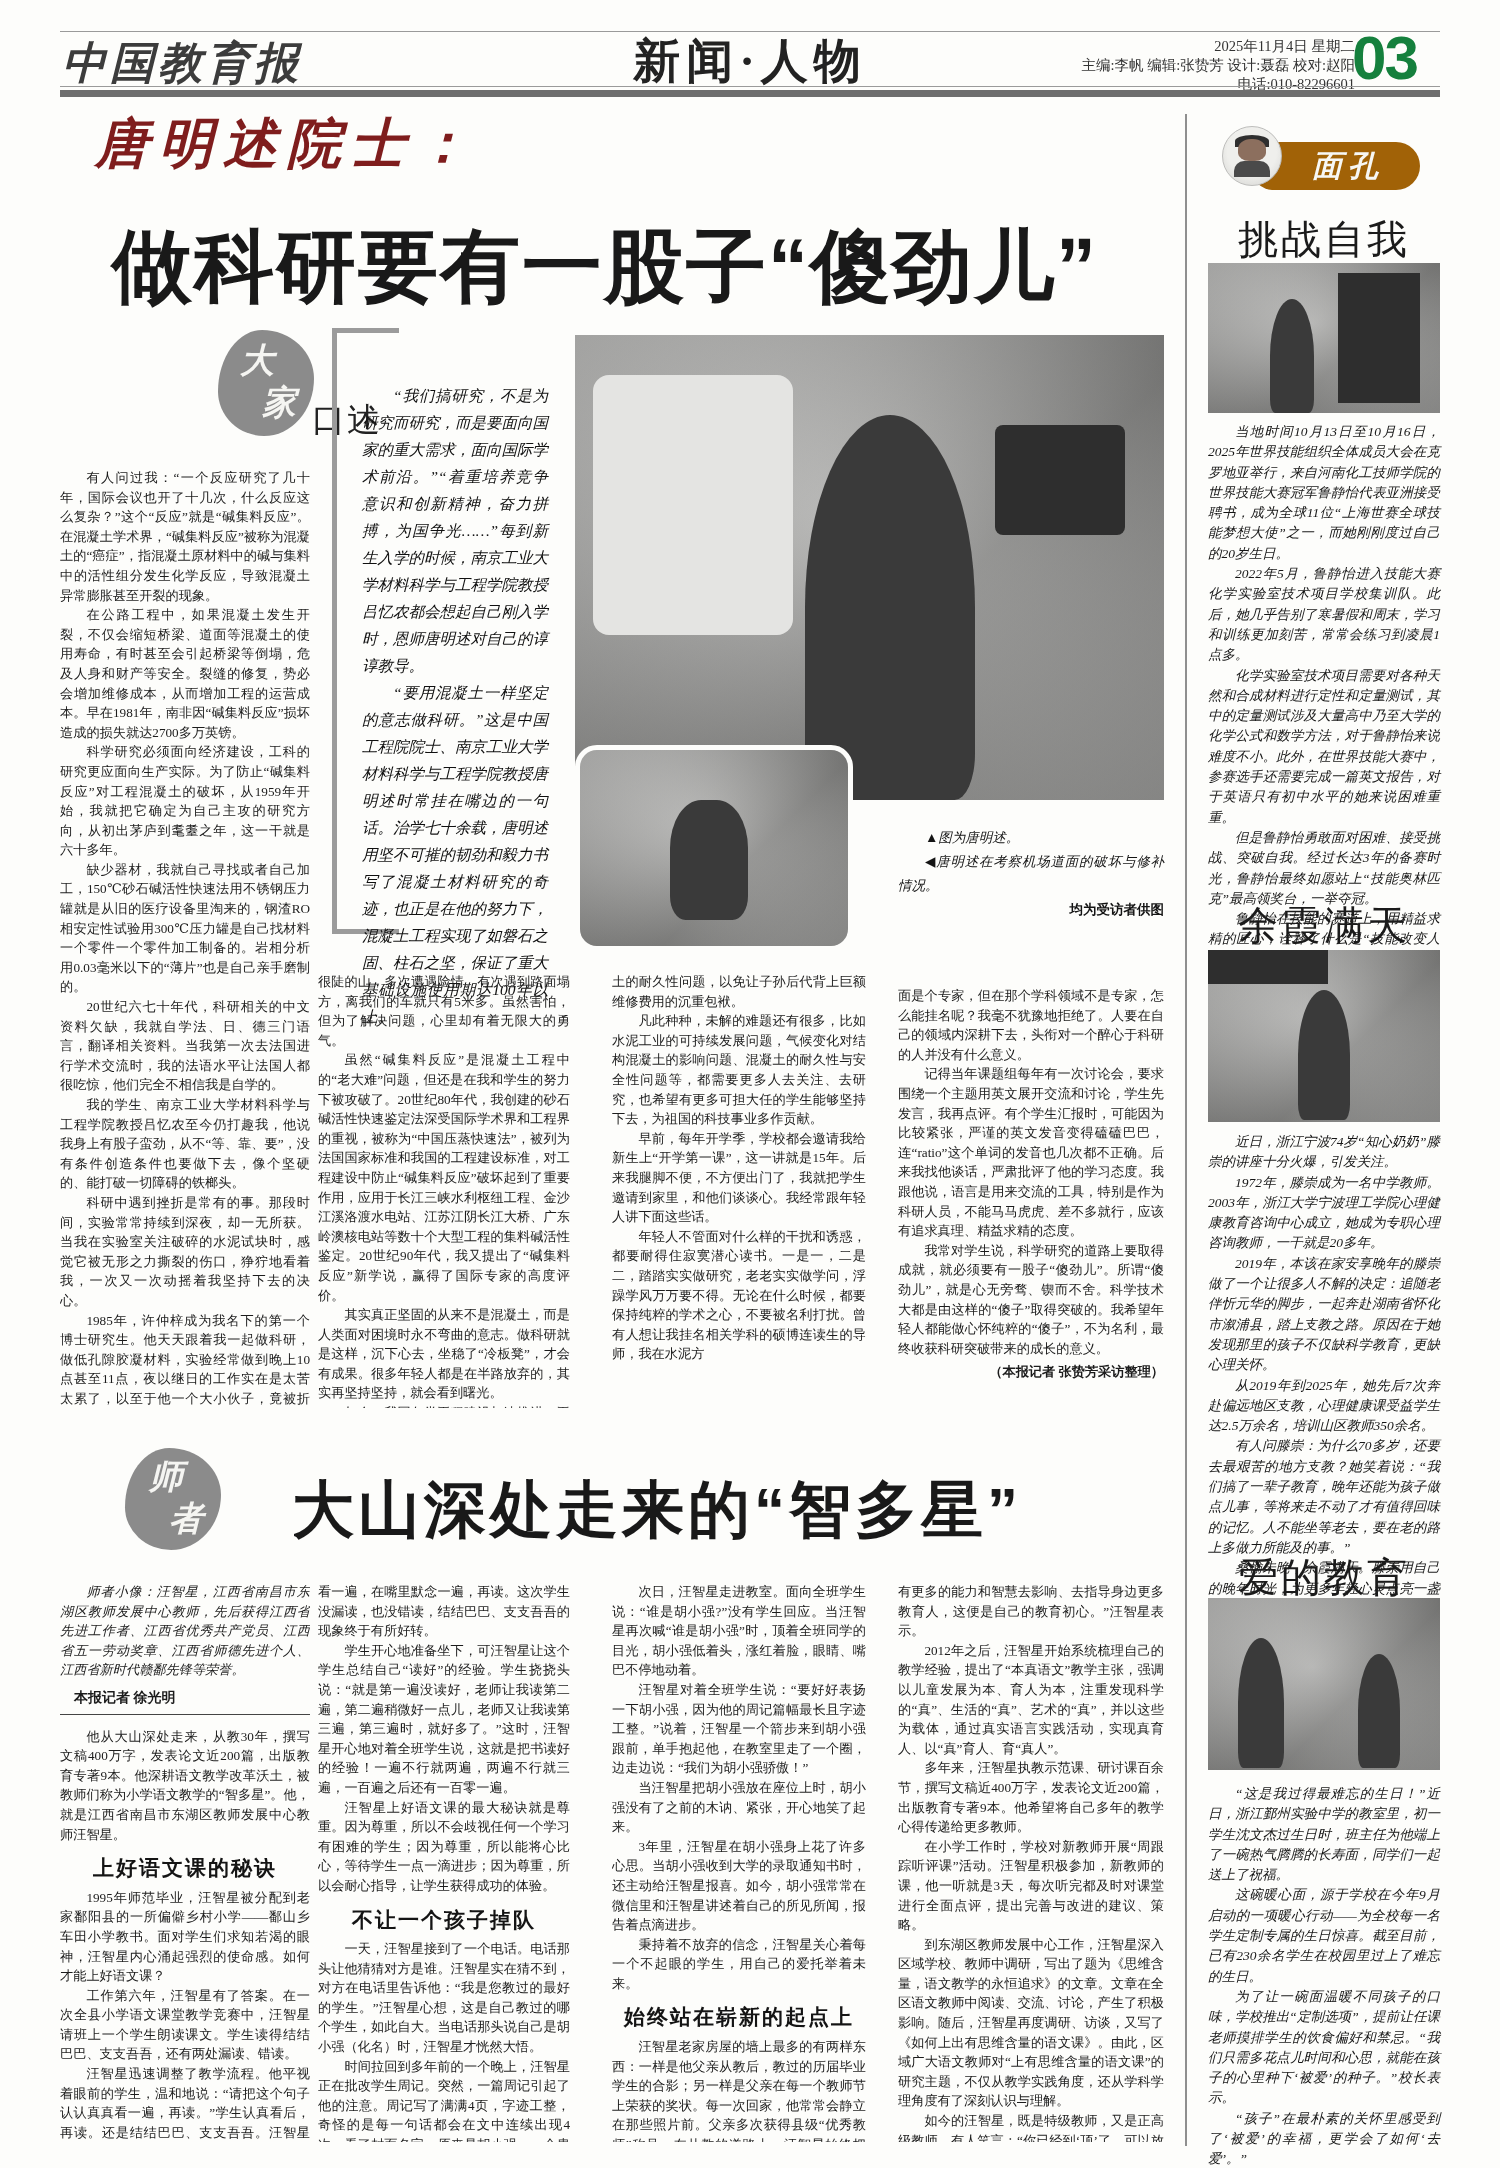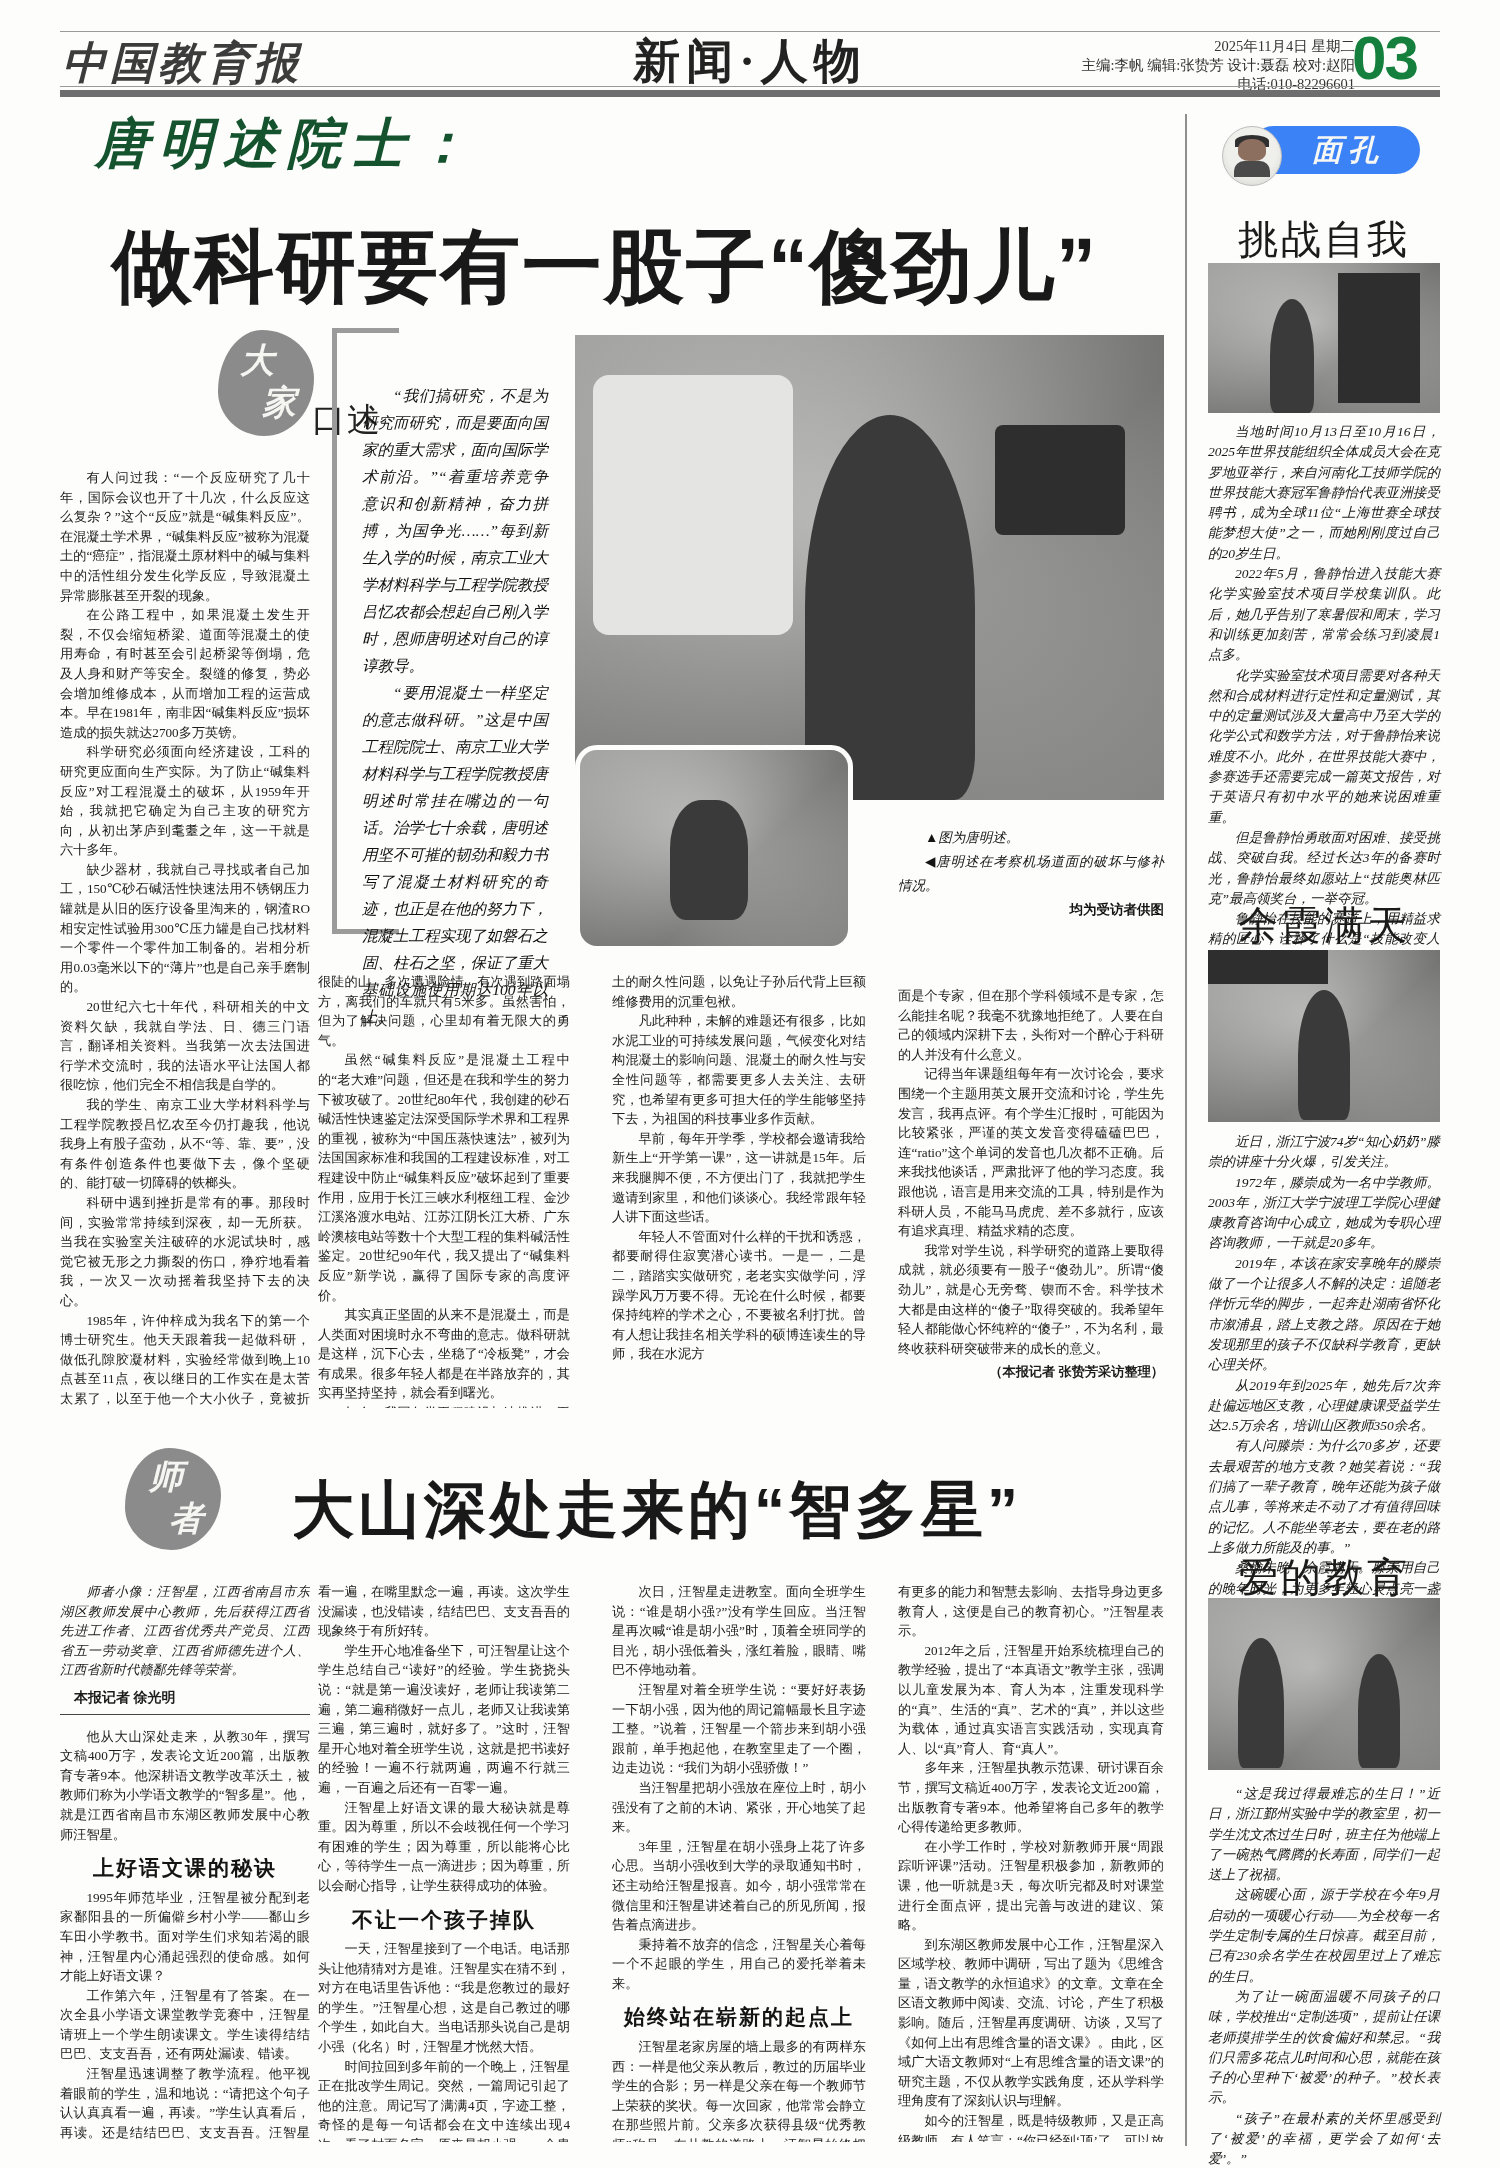--- a/index.html
+++ b/index.html
@@ -8,21 +8,21 @@
   .abs{position:absolute;}
   .sans{font-family:"Liberation Sans","DejaVu Sans",sans-serif;}
   
   .hairline{position:absolute;height:1px;background:#9a9a9a;}
   .thickbar{position:absolute;height:7px;background:#6e6e6e;}
   #logo{left:62px;top:34px;font-size:44px;font-weight:bold;font-style:italic;letter-spacing:4px;color:#3c3c3c;}
   #section-title{left:0;top:30px;width:1500px;text-align:center;font-size:47px;font-weight:900;letter-spacing:6px;color:#222;}
   #issue-info{left:900px;top:37px;width:455px;text-align:right;font-size:14.5px;line-height:19px;color:#333;}
   #page-number{left:1352px;top:22px;font-size:62px;font-weight:bold;color:#15803d;letter-spacing:-2px;}
   
-  #hl-prefix{left:95px;top:108px;font-size:54px;font-weight:bold;font-style:italic;letter-spacing:10px;color:#14532d;}
+  #hl-prefix{left:95px;top:108px;font-size:54px;font-weight:bold;font-style:italic;letter-spacing:10px;color:#7f1d1d;}
   #hl-main{left:112px;top:214px;font-size:80px;font-weight:900;letter-spacing:2px;color:#191919;}
   #bottom-hl{left:292px;top:1468px;font-size:62px;font-weight:900;letter-spacing:4px;color:#191919;}
   
   .blob{position:absolute;background:#8b8b8b;border-radius:46% 54% 52% 48% / 58% 46% 54% 42%;}
   .blob .bchar{position:absolute;color:#f5f5f2;font-style:italic;font-weight:bold;font-size:34px;line-height:34px;}
   .badge-label{position:absolute;font-size:33px;letter-spacing:2px;color:#222;font-weight:500;}
   
   .col{position:absolute;font-size:13.2px;line-height:19.6px;text-align:justify;color:#1c1c1c;overflow:hidden;}
   .col p.para{margin:0;text-indent:2em;}
   .col p.cont{margin:0;text-indent:0;}
@@ -45,21 +45,21 @@
   .photo .ph-light{position:absolute;background:#e4e4e2;}
   #photo-small{border-radius:22px;border:5px solid #fdfdfb;}
   .caption{position:absolute;font-size:13.5px;line-height:24px;font-style:italic;color:#141414;text-align:justify;}
   .caption .cap-credit{text-align:right;font-weight:bold;font-style:normal;font-family:"Liberation Sans","DejaVu Sans",sans-serif;font-size:13.5px;}
   
   #sidebar-divider{left:1185px;top:114px;width:1.5px;height:2032px;background:#8f8f8f;}
   .side-title{position:absolute;left:1208px;width:232px;text-align:center;font-size:40px;letter-spacing:3px;color:#1b1b1b;font-weight:500;}
   .side-text{position:absolute;left:1208px;width:232px;font-size:13.5px;line-height:20.3px;text-align:justify;font-style:italic;color:#161616;}
   .side-text p{margin:0;text-indent:2em;}
   #miankong{left:1222px;top:126px;height:56px;}
-  #mk-pill{position:absolute;left:28px;top:0;width:170px;height:48px;background:#3b82f6;border-radius:26px;}
+  #mk-pill{position:absolute;left:28px;top:16px;width:170px;height:48px;background:#a16207;border-radius:26px;}
   #mk-pill span{position:absolute;left:62px;top:4px;color:#f7f7f4;font-size:30px;font-style:italic;font-weight:bold;letter-spacing:6px;}
   #mk-avatar{position:absolute;left:0;top:0;width:58px;height:58px;border-radius:50%;
              background:radial-gradient(circle at 50% 42%,#efefec 55%,#cfcfcc 100%);border:1px solid #bdbdbb;}
   #mk-avatar .face{position:absolute;left:15px;top:12px;width:28px;height:22px;background:#8c6f5e;border-radius:46% 46% 40% 40%;}
   #mk-avatar .hair{position:absolute;left:12px;top:8px;width:34px;height:12px;background:#2f2f2f;border-radius:50% 50% 0 0;}
   #mk-avatar .body{position:absolute;left:11px;top:34px;width:36px;height:16px;background:#4a4a4a;border-radius:10px 10px 0 0;}
 </style>
 </head>
 <body>
 

